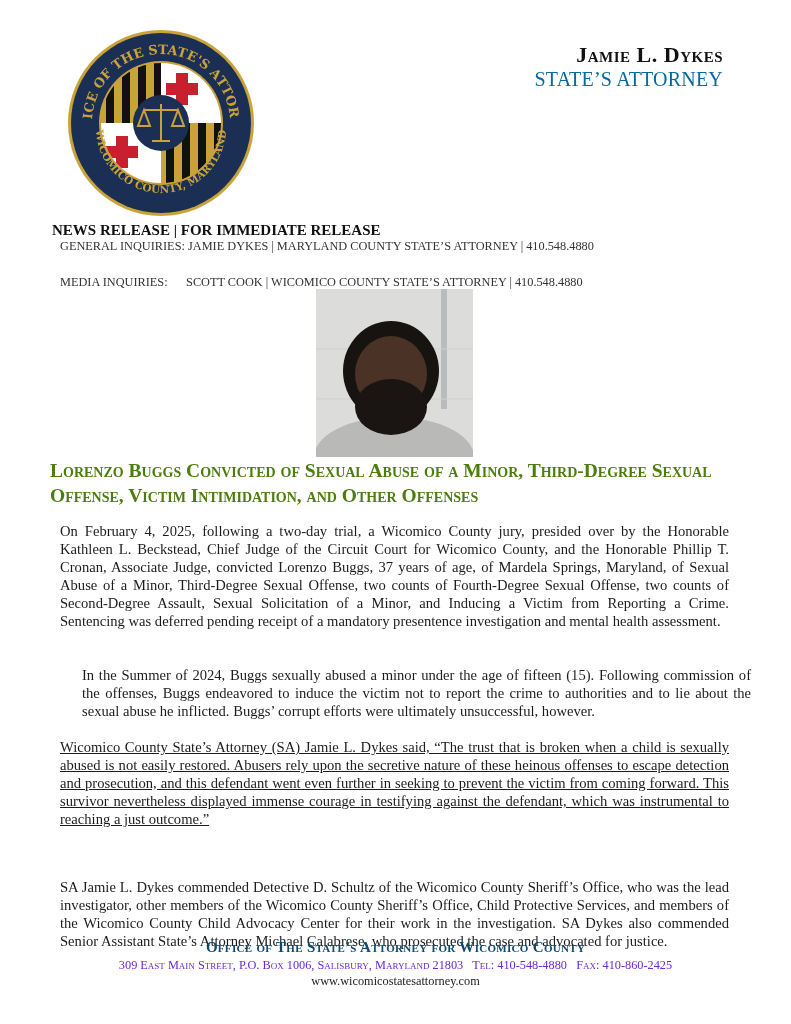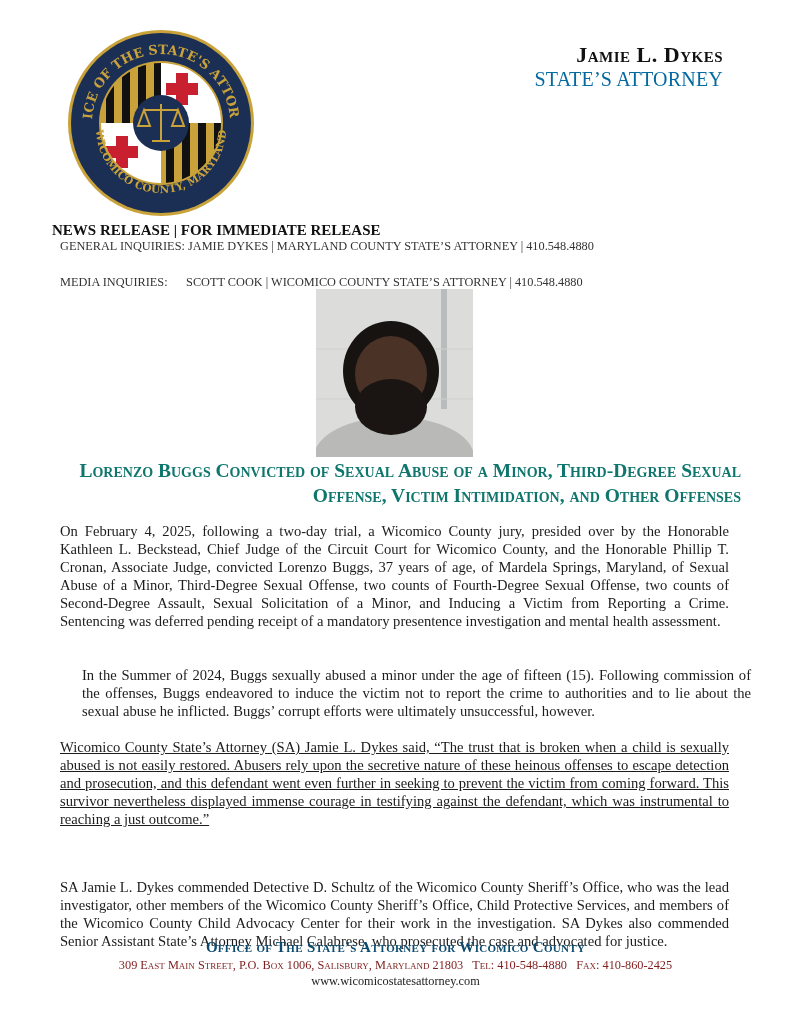--- a/index.html
+++ b/index.html
@@ -7,28 +7,28 @@
            font-family: "Liberation Serif", "DejaVu Serif", serif; color: #1a1a1a; }
     .abs { position: absolute; }
     #seal { left: 66px; top: 28px; width: 190px; height: 190px; }
     #name { right: 68px; top: 42px; font-size: 22px; font-weight: bold; font-variant: small-caps; letter-spacing: 0.5px; color: #111; margin-left: 17px; }
     #title { right: 68px; top: 68px; font-size: 20px; color: #0369a1; letter-spacing: 0.2px; }
     #release { left: 52px; top: 222px; font-size: 15px; font-weight: bold; color: #111; }
     .inq { left: 60px; font-size: 12.3px; color: #333; white-space: pre; }
     #inq1 { top: 239px; }
     #inq2 { top: 255px; margin-top: 20px; }
     #photo { left: 316px; top: 289px; width: 157px; height: 168px; background: #d8d8d6; overflow: hidden; }
-    #headline { left: 50px; width: 691px; top: 458px; text-align: right; font-size: 19.5px; font-weight: bold; font-variant: small-caps; line-height: 25px; color: #0f766e; }
+    #headline { left: 50px; width: 691px; top: 458px; text-align: left; font-size: 19.5px; font-weight: bold; font-variant: small-caps; line-height: 25px; color: #4d7c0f; }
     .para { left: 60px; width: 669px; font-size: 14.6px; line-height: 18px; text-align: justify; color: #1c1c1c; }
     #p1 { top: 522px; }
     #p2 { top: 666px; margin-left: 22px; }
     #p3 { top: 738px; text-decoration: underline; }
     #p4 { top: 842px; margin-top: 36px; }
     #foot-office { left: 0; width: 791px; top: 939px; text-align: center; font-size: 15px; font-weight: bold; font-variant: small-caps; letter-spacing: 0.3px; color: #0c4a6e; }
-    #foot-addr { left: 0; width: 791px; top: 958px; text-align: center; font-size: 12.3px; font-variant: small-caps; color: #7f1d1d; white-space: pre; }
+    #foot-addr { left: 0; width: 791px; top: 958px; text-align: center; font-size: 12.3px; font-variant: small-caps; color: #6d28d9; white-space: pre; }
     #foot-url { left: 0; width: 791px; top: 974px; text-align: center; font-size: 12.3px; color: #222; }
   </style>
 </head>
 <body>
 
 <div id="seal" class="abs">
   <svg width="190" height="190" viewBox="0 0 190 190">
     <defs>
       <path id="arcTop" d="M 26 95 A 69 69 0 0 1 164 95"></path>
       <path id="arcBot" d="M 30 100 A 65 65 0 0 0 160 100"></path>

